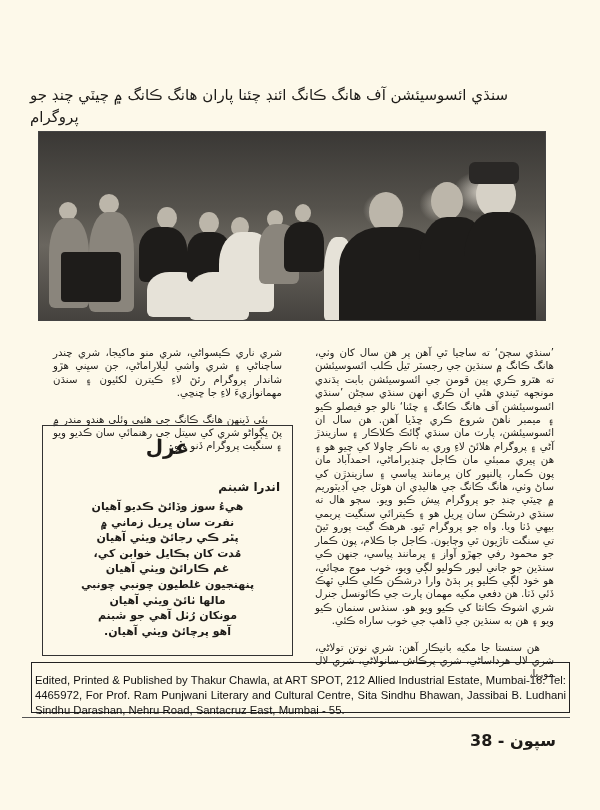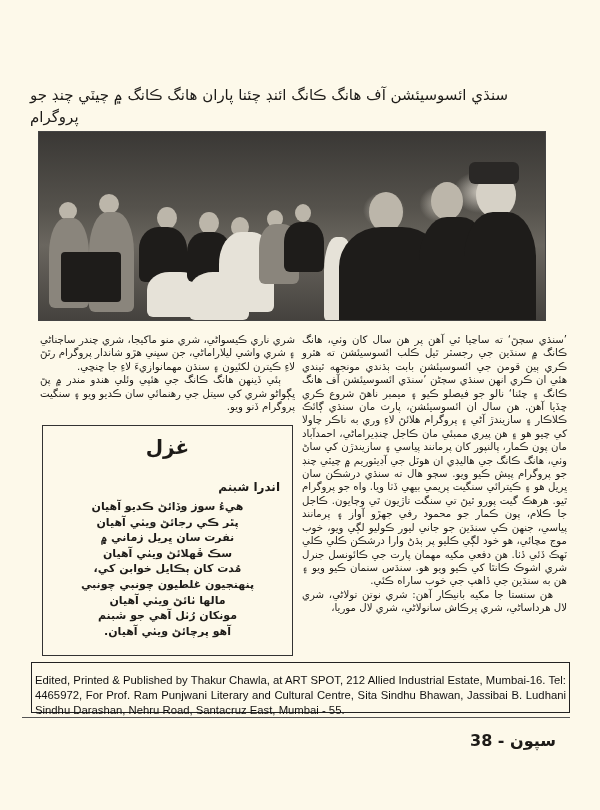--- a/index.html
+++ b/index.html
@@ -28,21 +28,21 @@
   }
   .photo .fig { position:absolute; border-radius:40% 40% 6px 6px; }
   .photo .white { background:#e6e2d8; }
   .photo .dark { background:#1e1c1a; }
   .photo .mid { background:#8a857c; }
   .photo .head { position:absolute; border-radius:50%; background:#bcb6aa; }
   .col {
     position:absolute; direction:rtl; text-align:justify;
     font-size:10.2px; line-height:13.4px;
   }
-  .col p { margin:0; }
+  .col p { margin:13px; }
   .col-right { left:302px; top:333px; width:265px; }
   .col-left { left:40px; top:333px; width:255px; }
   .indent { text-indent:14px; }
   .ghazal {
     position:absolute; left:42px; top:425px; width:251px; height:231px;
     border:1px solid #333; box-sizing:border-box; direction:rtl;
     text-align:center;
   }
   .ghazal-title { font-size:20px; font-weight:bold; margin-top:8px; line-height:26px; letter-spacing:2px; }
   .ghazal-author { text-align:right; font-size:12px; font-weight:bold; padding-right:12px; margin-top:18px; line-height:18px; }
@@ -105,24 +105,24 @@
 <div class="col col-left">
   <p>شري ناري ڪيسواڻي، شري منو ماکيجا، شري چندر ساڄناڻي ۽ شري واشي ليلاراماڻي، جن سڀني هڙو شاندار پروگرام رٿڻ لاءِ ڪيترن لکئيون ۽ سنڌن مهمانوازيءَ لاءِ جا ڇنڇي.</p>
   <p class="indent">ٻئي ڏينهن هانگ ڪانگ جي هئپي وئلي هندو مندر ۾ پڻ ڀڳواڻو شري کي سيتل جي رهنمائي سان ڪديو ويو ۽ سنگيت پروگرام ڏنو ويو.</p>
 </div>
 
 <div class="ghazal">
   <div class="ghazal-title">غزل</div>
   <div class="ghazal-author">اندرا شبنم</div>
   <div class="ghazal-lines">
     <div>هيءُ سوز وڏائڻ ڪديو آهيان</div>
+    <div>نفرت سان ڀريل زماني ۾</div>
     <div>پٿر ڪي رجائڻ ويٺي آهيان</div>
-    <div>نفرت سان ڀريل زماني ۾</div>
-    <div>سڪ ڦهلائڻ ويٺي آهيان</div>
     <div>مُدت کان ٻڪايل خوابن کي،</div>
+    <div>غم ڪارائڻ ويٺي آهيان</div>
     <div>پنهنجيون غلطيون چونبي چونبي</div>
     <div>مالها ٺائڻ ويٺي آهيان</div>
     <div>مونکان رُٺل آهي جو شبنم</div>
     <div>آهو پرچائڻ ويٺي آهيان.</div>
   </div>
 </div>
 
 <div class="footer">Edited, Printed &amp; Published by Thakur Chawla, at ART SPOT, 212 Allied Industrial Estate, Mumbai-16. Tel: 4465972, For Prof. Ram Punjwani Literary and Cultural Centre, Sita Sindhu Bhawan, Jassibai B. Ludhani Sindhu Darashan, Nehru Road, Santacruz East, Mumbai - 55.</div>
 <div class="footer-shadow"></div>
 

